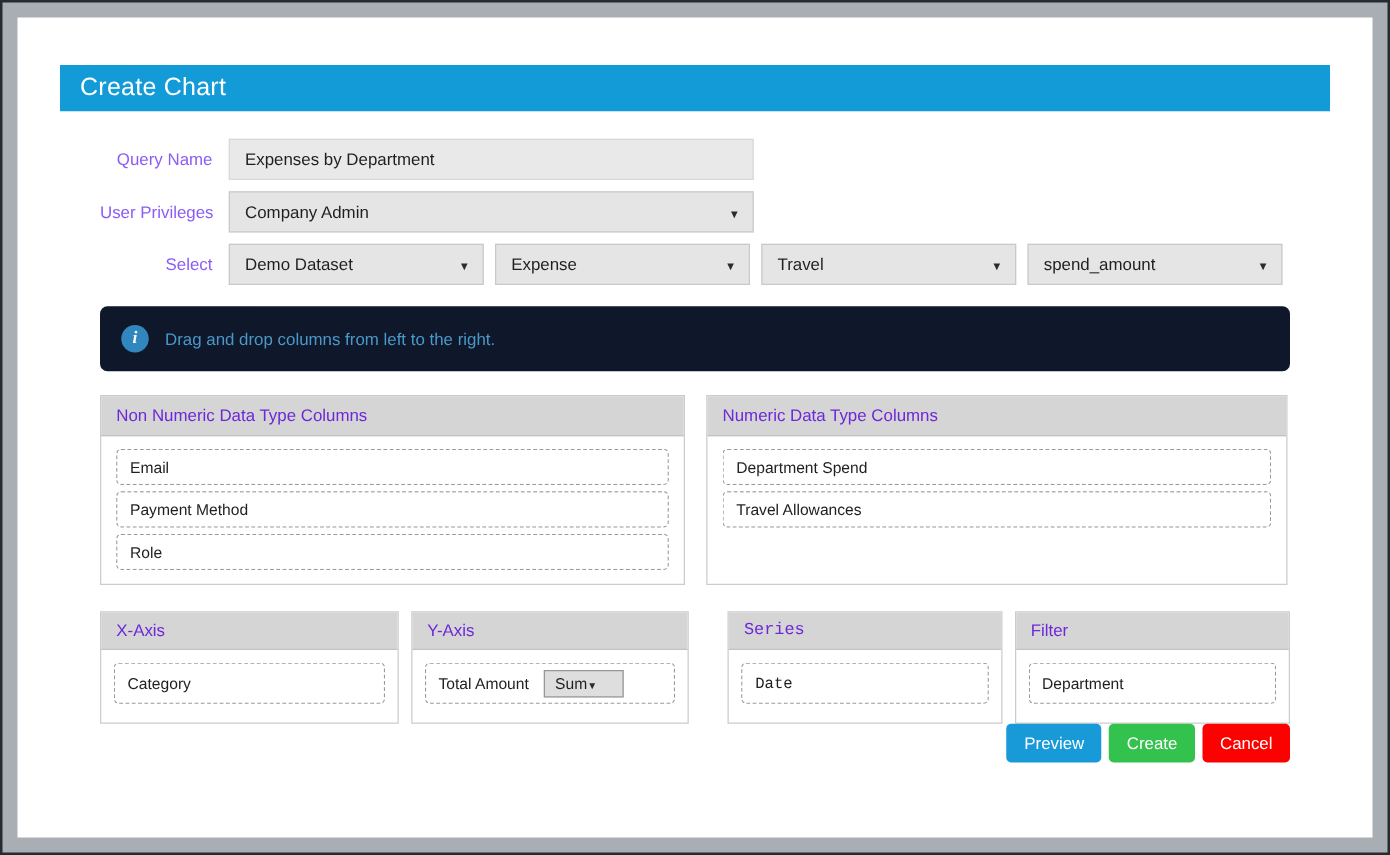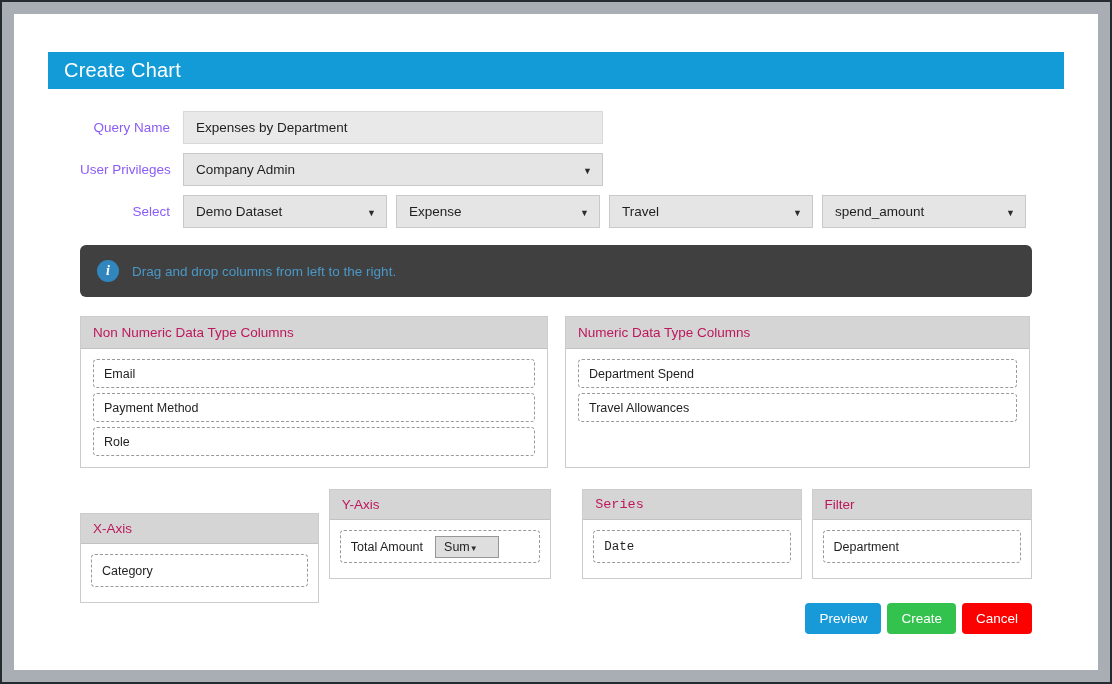--- a/index.html
+++ b/index.html
@@ -21,40 +21,40 @@
   .text-input { width:420px; height:33px; background:#e9e9e9; border:1px solid #d8d8d8;
                 font:13.5px "Liberation Sans", sans-serif; color:#1f1f1f; padding:0 12px; outline:none; }
 
   .dropdown { height:33px; background:#e5e5e5; border:1px solid #c9c9c9; display:flex; align-items:center;
               justify-content:space-between; padding:0 10px 0 12px; font-size:13.5px; color:#1f1f1f; cursor:default; }
   .dd-420 { width:420px; }
   .select-group { display:flex; gap:9px; }
   .select-group .dropdown { width:204px; }
   .caret::before { content:"▼"; font-size:9px; color:#2b2b2b; line-height:1; }
 
-  .info { margin-top:17px; height:52px; background:#404040; border-radius:6px; display:flex;
+  .info { margin-top:17px; height:52px; background:#0f172a; border-radius:6px; display:flex;
           align-items:center; padding:15px 17px; color:#4a98c8; font-size:13.5px; }
   .info-icon { width:22px; height:22px; border-radius:50%; background:#3186be; color:#fff; flex:none;
                display:flex; align-items:center; justify-content:center; margin-right:13px;
                font:italic bold 14px "Liberation Serif", serif; }
   .info-icon::before { content:"i"; }
 
   .row-top { display:flex; gap:17px; margin-top:19px; }
   .panel { border:1px solid #cccccc; background:#ffffff; }
   .panel-header { height:32px; background:#d5d5d5; border-bottom:1px solid #c2c2c2; display:flex;
-                  align-items:center; padding:0 12px; font-size:13.5px; color:#be185d; white-space:nowrap; }
+                  align-items:center; padding:0 12px; font-size:13.5px; color:#6d28d9; white-space:nowrap; }
   .p-nonnum { width:468px; height:152px; }
   .p-num    { width:465px; height:152px; }
   .panel-body { padding:10px 12px; display:flex; flex-direction:column; gap:5px; }
 
   .chip { height:29px; border:1px dashed #9a9a9a; border-radius:4px; background:#fff; display:flex;
           align-items:center; padding:0 10px; font-size:12.5px; color:#1f1f1f; }
 
   .row-bottom { display:flex; margin-top:21px; }
-  .p-x      { width:247px; height:90px;margin-top:24px; }
+  .p-x      { width:247px; height:90px; }
   .p-y      { width:230px; height:90px; margin-left:10px; }
   .p-series { width:227px; height:90px; margin-left:31px;font-family:Liberation Mono, monospace; }
   .p-filter { width:228px; height:90px; margin-left:10px; }
   .row-bottom .panel-header { height:30px; }
   .row-bottom .panel-body { padding:10px; }
   .row-bottom .chip { height:33px; }
 
   .chip-flex { gap:12px; }
   .dd-sum { width:64px; height:22px; background:#dedede; border:1px solid #979797; display:flex;
             align-items:center; padding:0 6px 0 8px; font-size:12.5px; color:#1f1f1f; }

